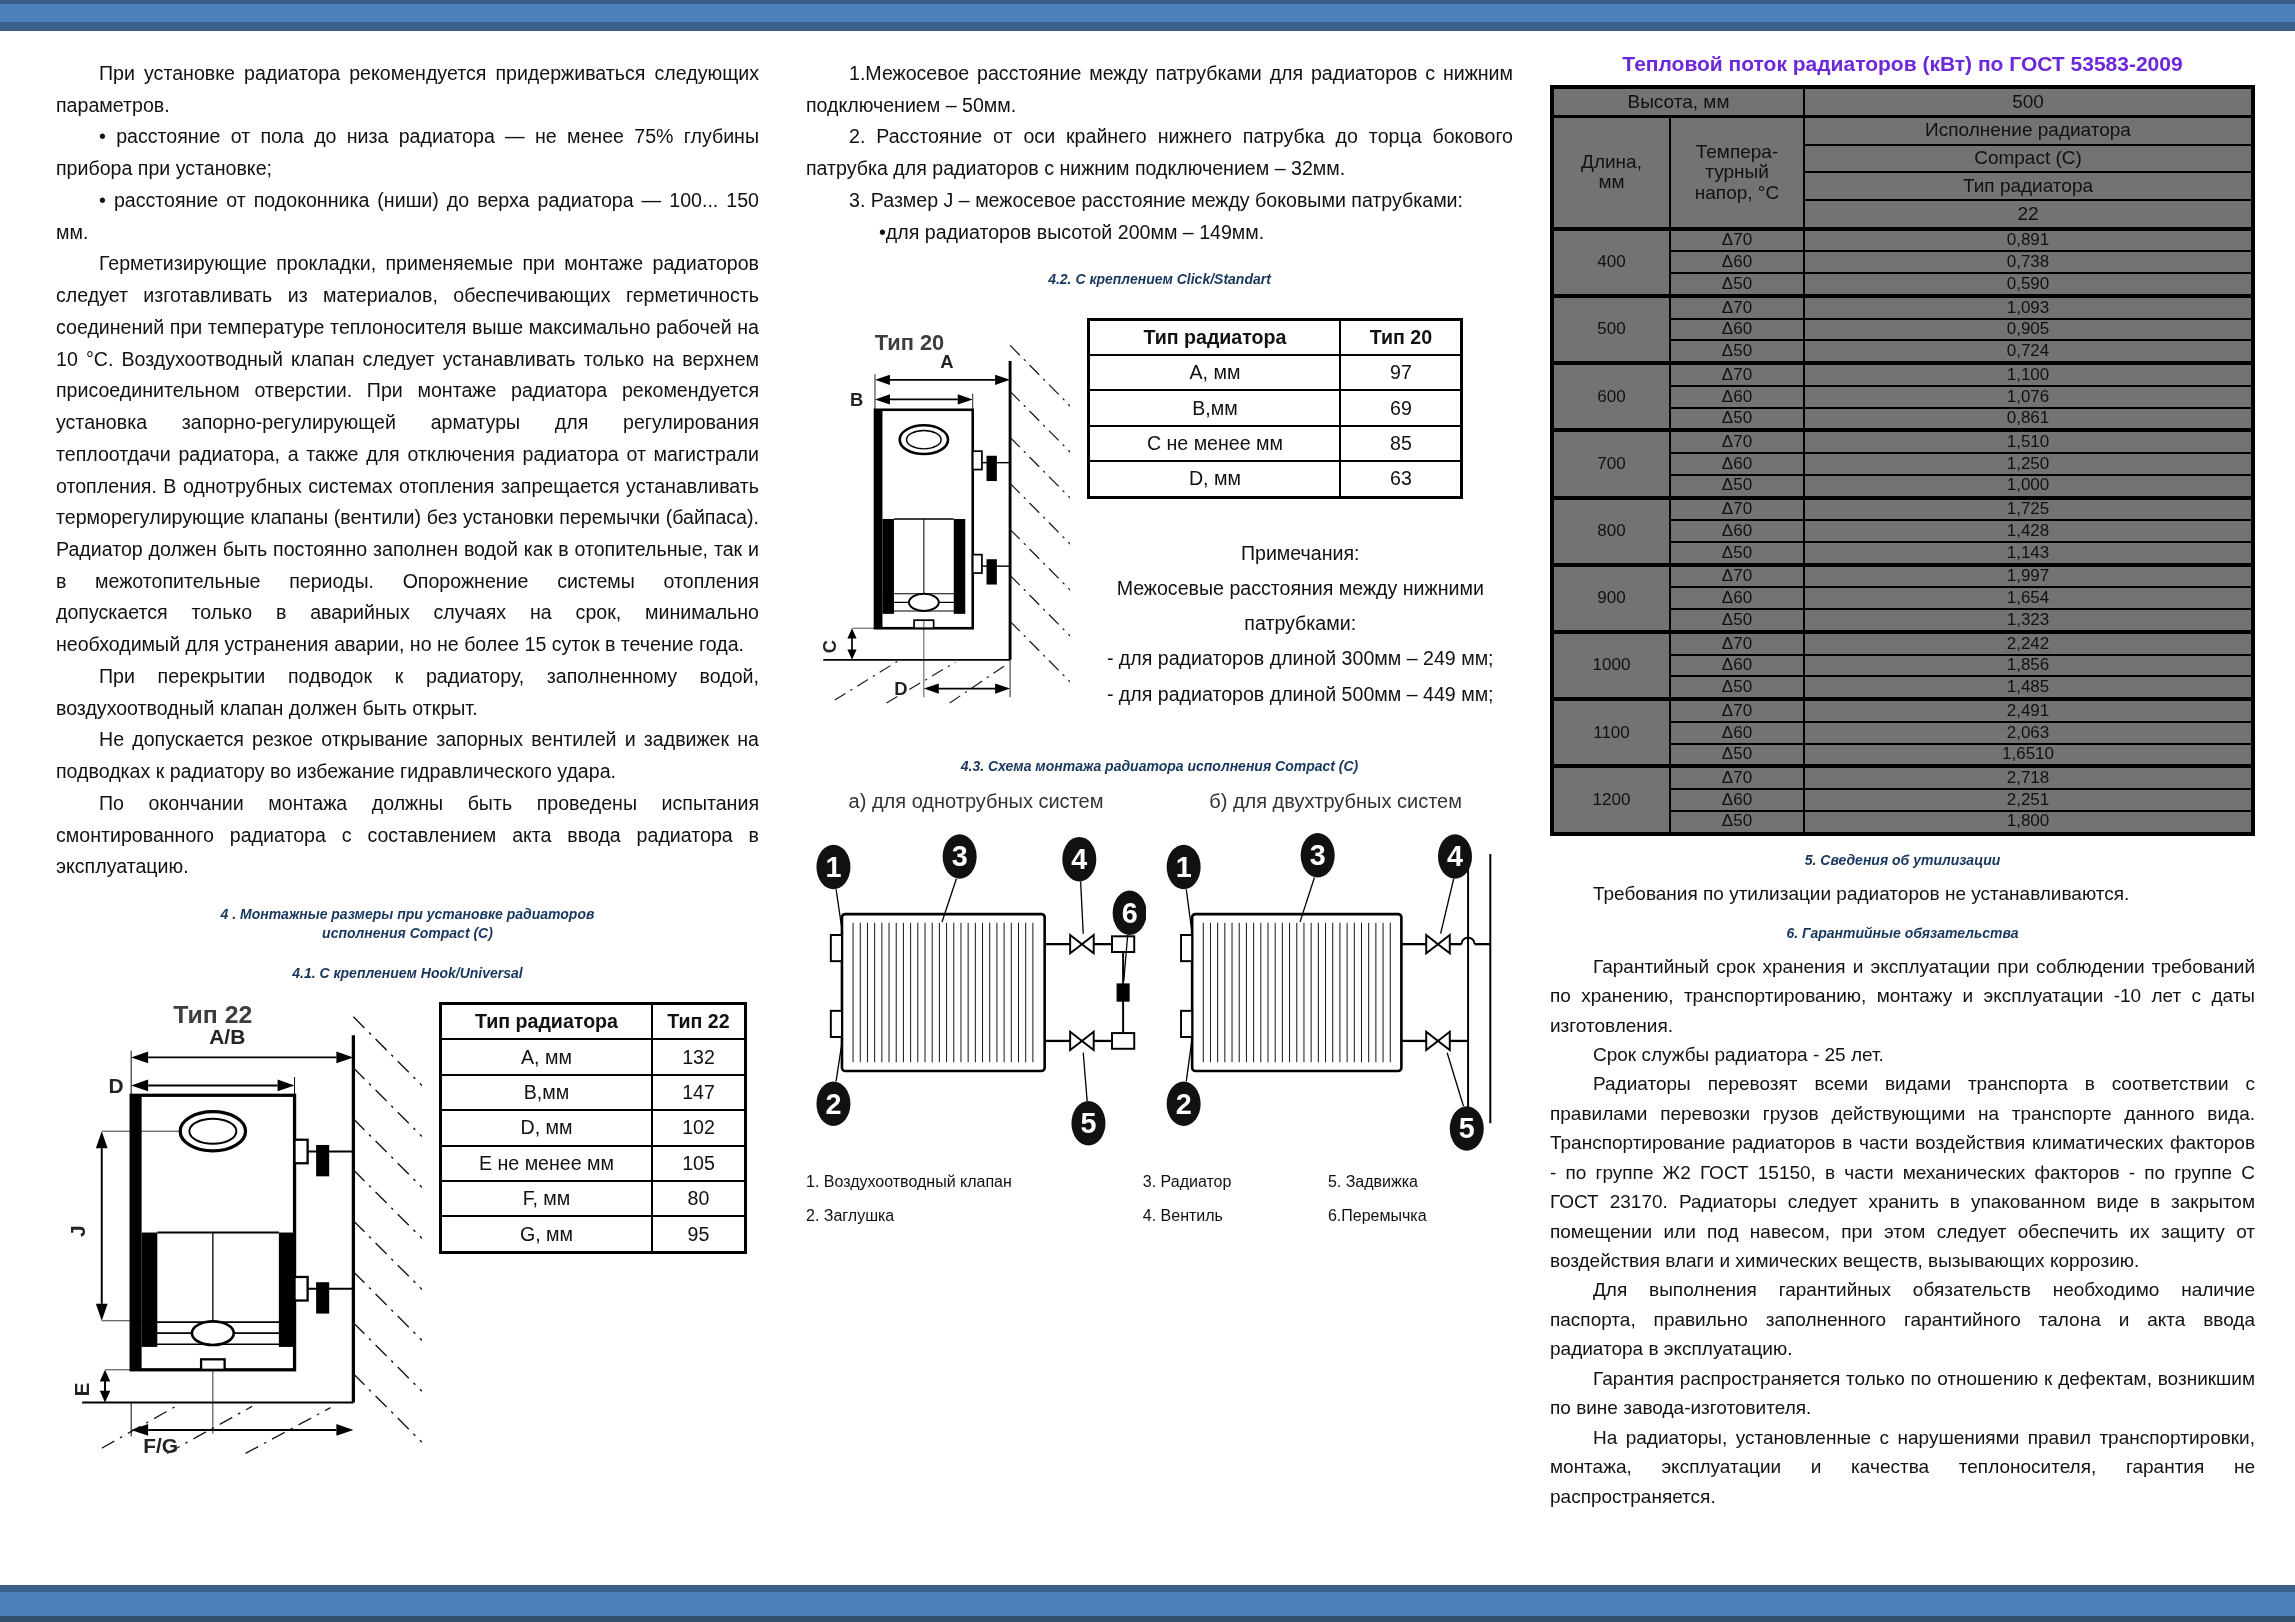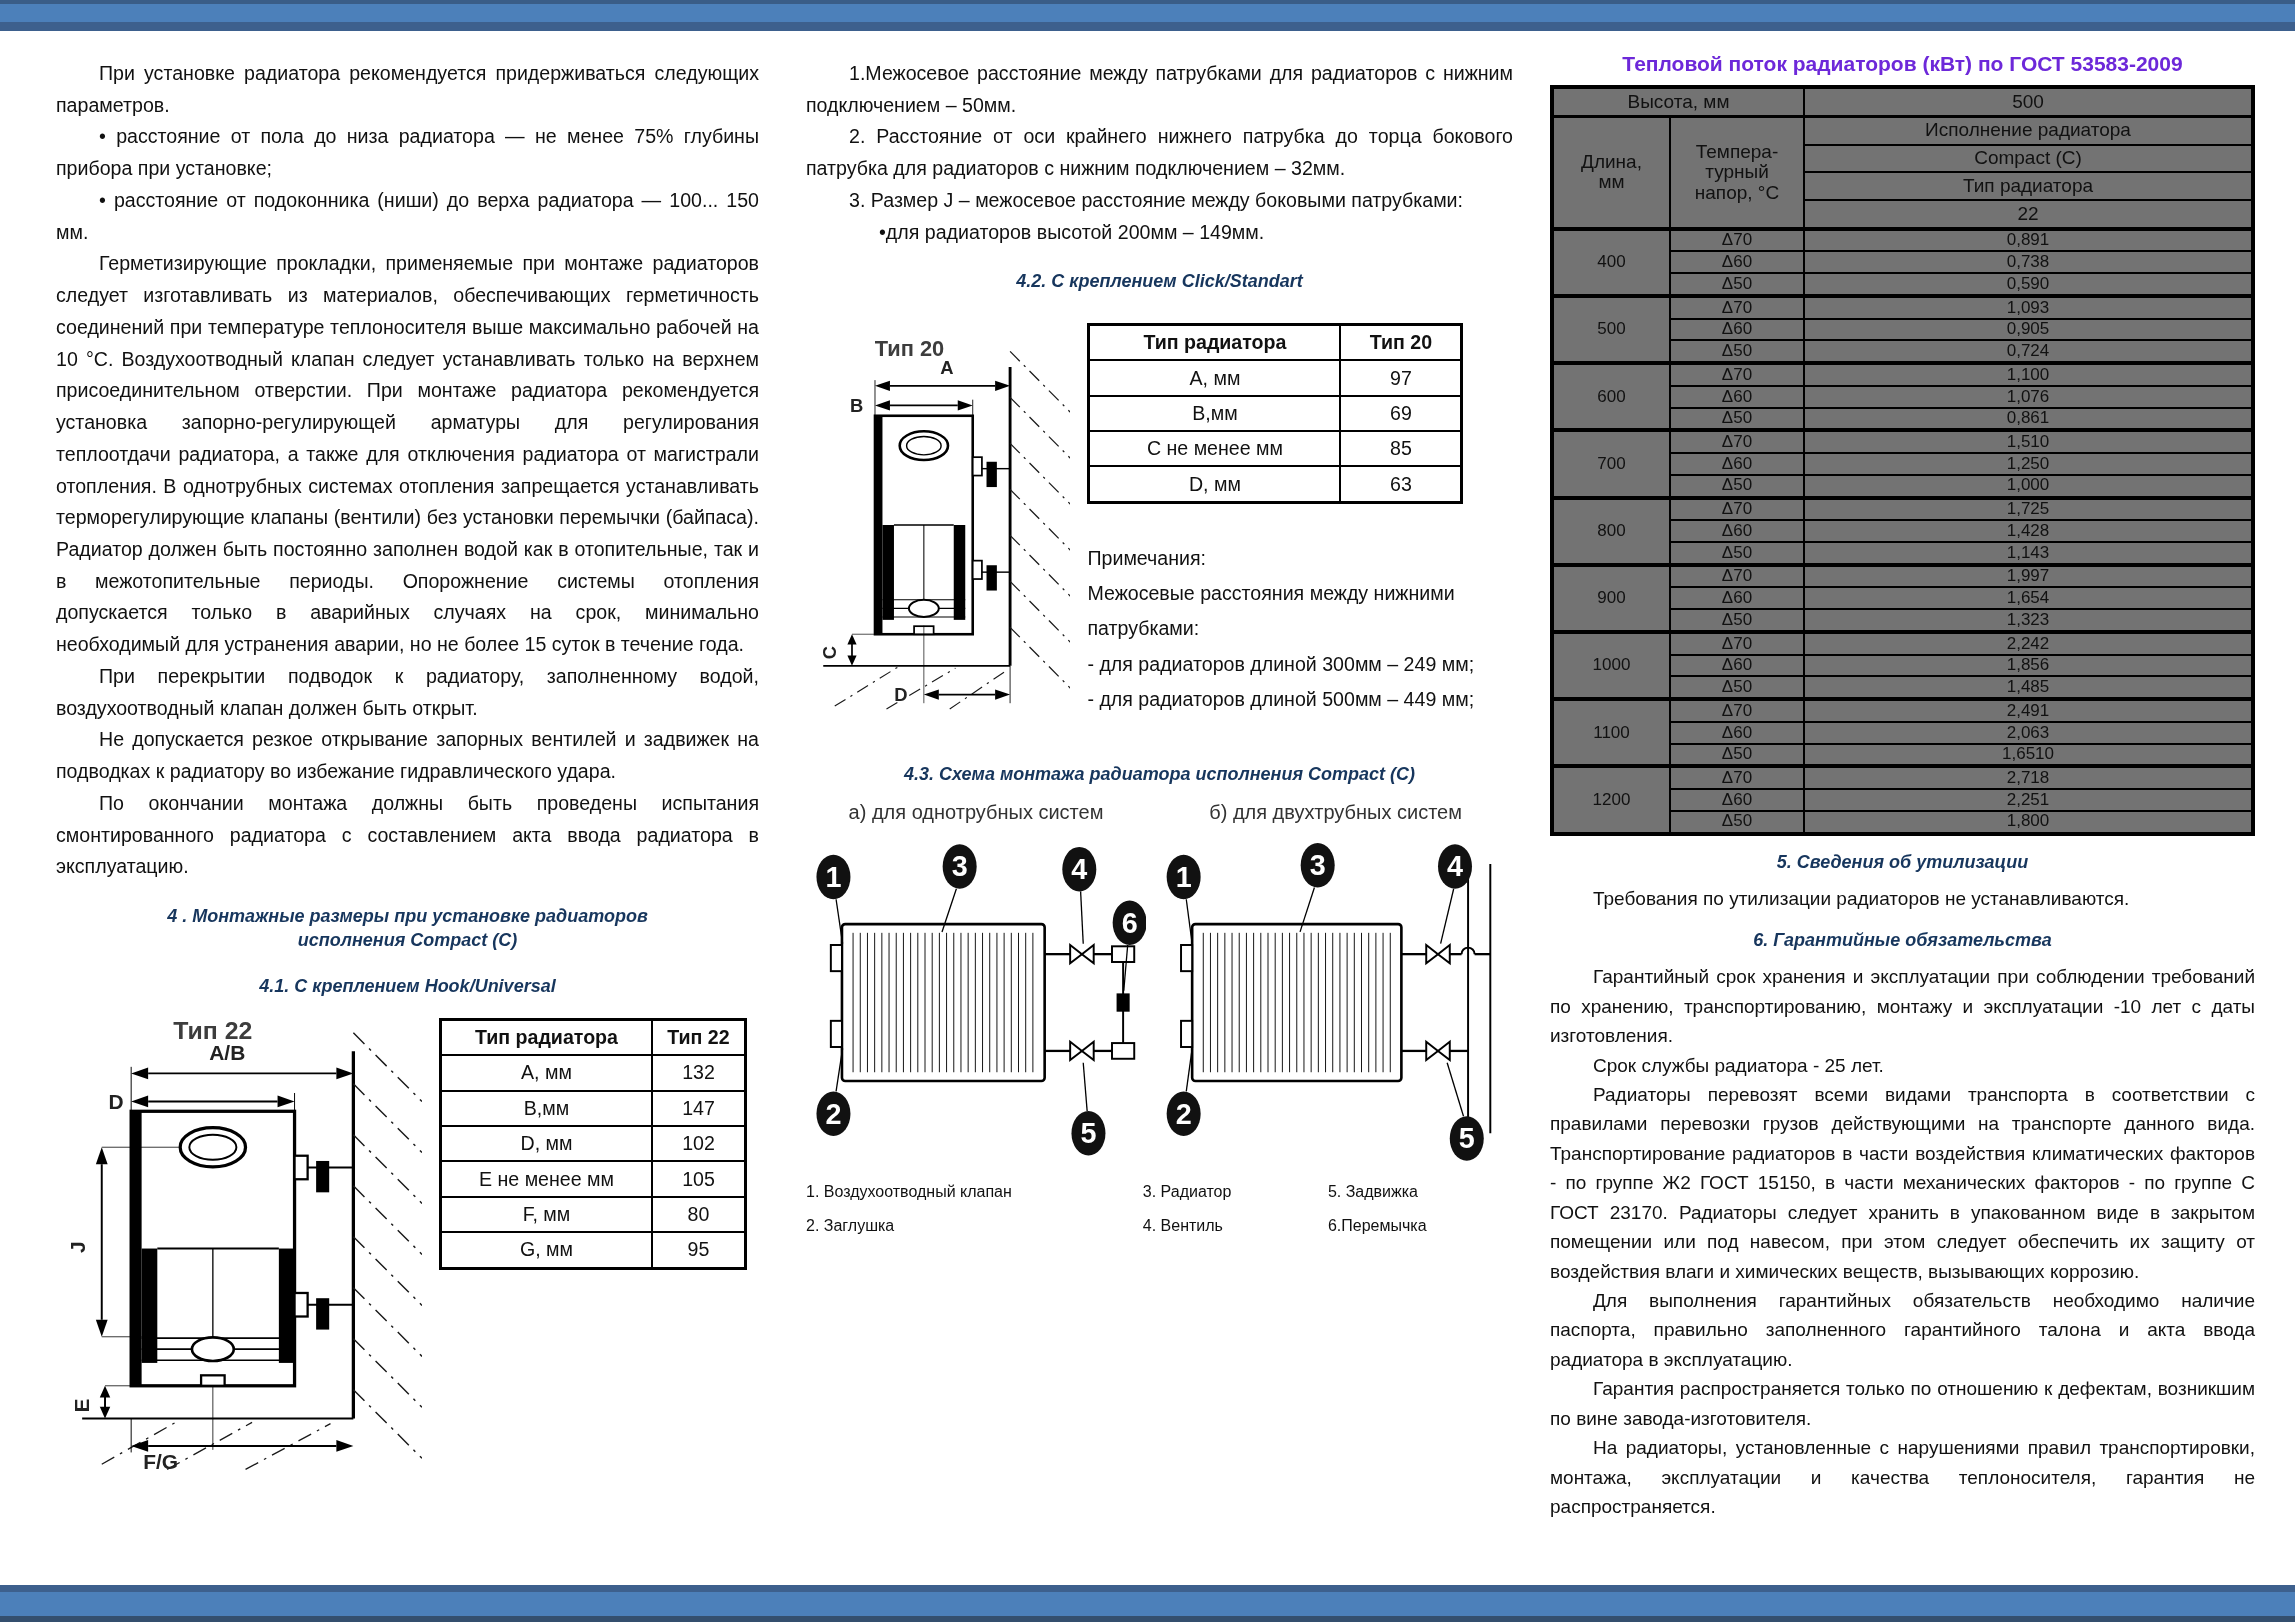--- a/index.html
+++ b/index.html
@@ -17,26 +17,26 @@
     background:linear-gradient(#3d608d 0 6.5px, #4c80ba 6.5px 31px, #344f6e 31px 37px);
   }
   .col { position:absolute; }
   #col1 { left:56px;  width:703px; top:58px; }
   #col2 { left:806px; width:707px; top:58px; }
   #col3 { left:1550px; width:705px; top:52px; }
 
   .para { font-size:19.6px; line-height:1.62; text-align:justify; text-indent:43px; margin:0; color:#111; }
   .para.bullet  { }
   .para.bullet2 { text-indent:73px; text-align:left; }
-  .para.note    { text-indent:0; text-align:left; line-height:1.8; }
+  .para.note    { text-indent:0; text-align:center; line-height:1.8; }
   #col3 .para   { font-size:19px; line-height:1.55; }
 
   .heading {
     color:#17365d; font-weight:700; font-style:italic; text-align:center;
-    font-size:18px; line-height:1.32; white-space:pre-line; margin:22px 0 14.4px;
+    font-size:14px; line-height:1.32; white-space:pre-line; margin:22px 0 14.4px;
   }
   #col3 .heading { margin:15.7px 0 9.2px; }
 
   .diagram-row { display:flex; align-items:flex-start; gap:17px; margin-top:3.9px; }
 
   .kv-table { border-collapse:collapse; border:3.3px solid #000; background:#fff; }
   .kv-table th, .kv-table td {
     border:2.6px solid #000; font-size:19.6px; padding:5.2px 6.5px; text-align:center; color:#111;
   }
   .kv-table th { font-weight:700; }

